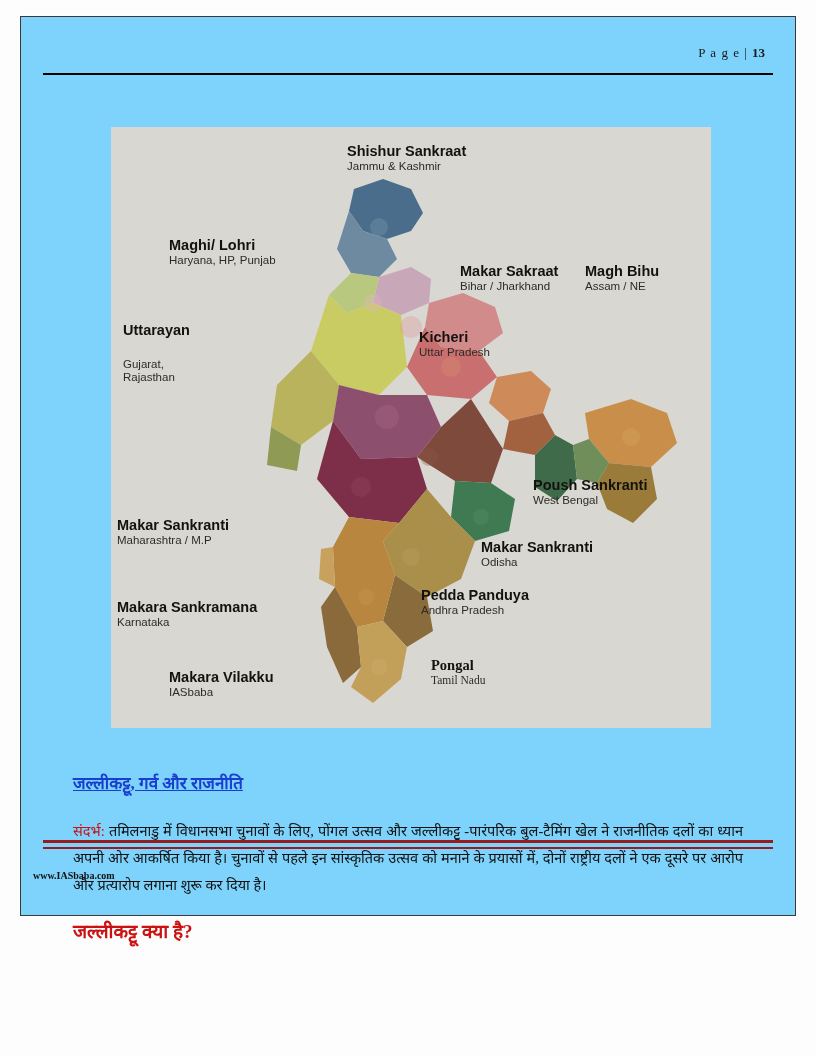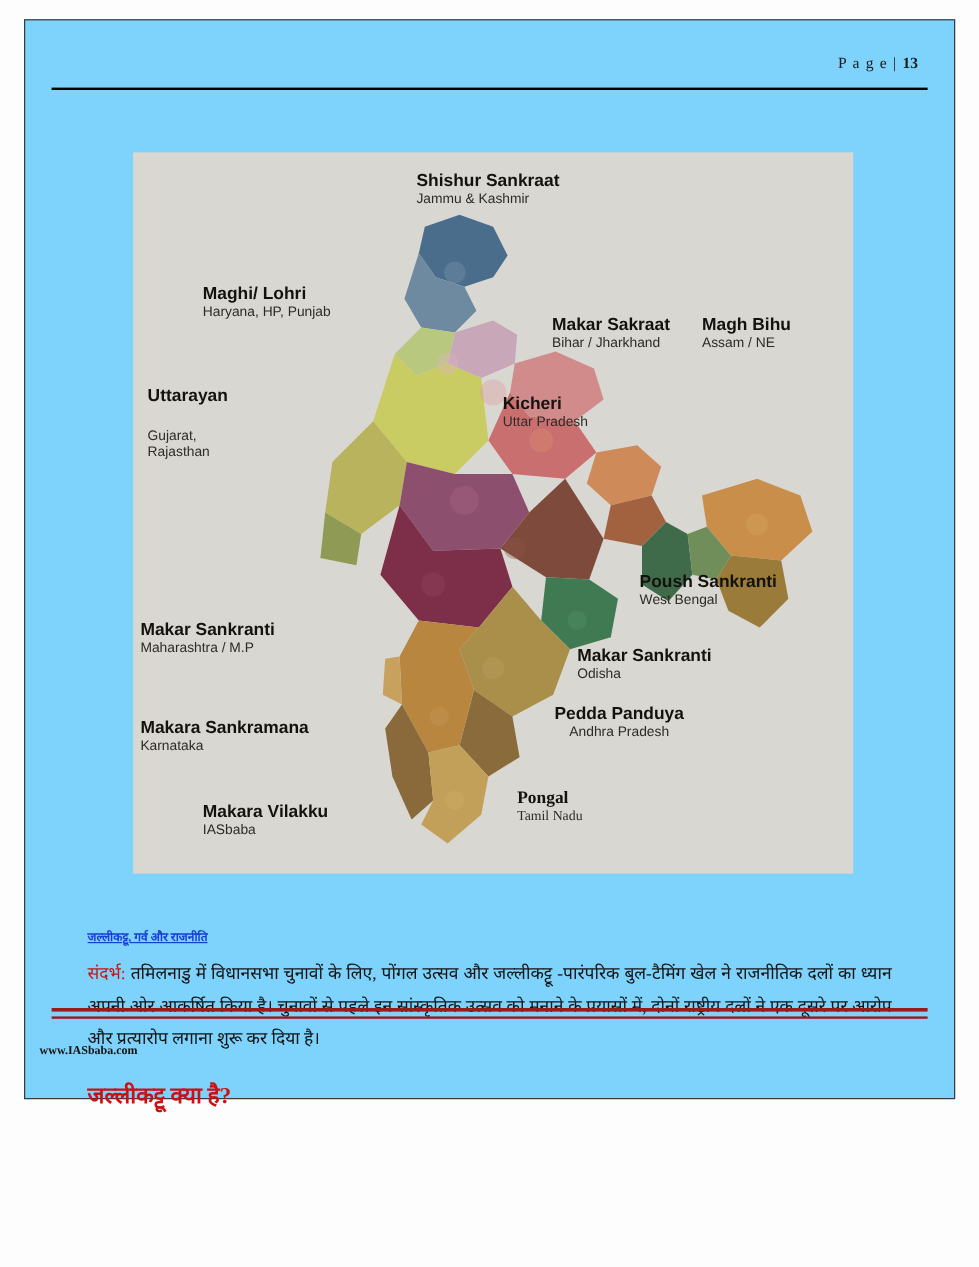--- a/index.html
+++ b/index.html
@@ -75,26 +75,26 @@
   }
   .lbl.center { text-align: left; }
 
   
   .body-block {
     position: absolute;
     left: 40px; right: 40px; top: 742px;
   }
   .heading-link {
     font-family: "Liberation Serif", serif;
-    font-size: 10px;
+    font-size: 17px;
     font-weight: bold;
     color: #1a3fd0;
     text-decoration: underline;
     display: inline-block;
-    margin-bottom: 12px;
+    margin-bottom: 24px;
   }
   .para {
     font-family: "Liberation Serif", serif;
     font-size: 14.5px;
     color: #111111;
     line-height: 1.85;
     text-align: justify;
     margin: 0 0 20px 0;
   }
   .para .tag {
@@ -250,21 +250,21 @@
       <div class="lbl" style="left:370px; top:412px; width:180px;">
         <span class="t">Makar Sankranti</span>
         <span class="s">Odisha</span>
       </div>
 
       <div class="lbl" style="left:6px; top:472px; width:210px;">
         <span class="t">Makara Sankramana</span>
         <span class="s">Karnataka</span>
       </div>
 
-      <div class="lbl" style="left:310px; top:460px; width:190px;text-align:center;">
+      <div class="lbl" style="left:310px; top:460px; width:190px;">
         <span class="t">Pedda Panduya</span>
         <span class="s">Andhra Pradesh</span>
       </div>
 
       <div class="lbl" style="left:58px; top:542px; width:180px;">
         <span class="t">Makara Vilakku</span>
         <span class="s">IASbaba</span>
       </div>
 
       <div class="lbl" style="left:320px; top:530px; width:140px;font-family:Liberation Serif, serif;">

